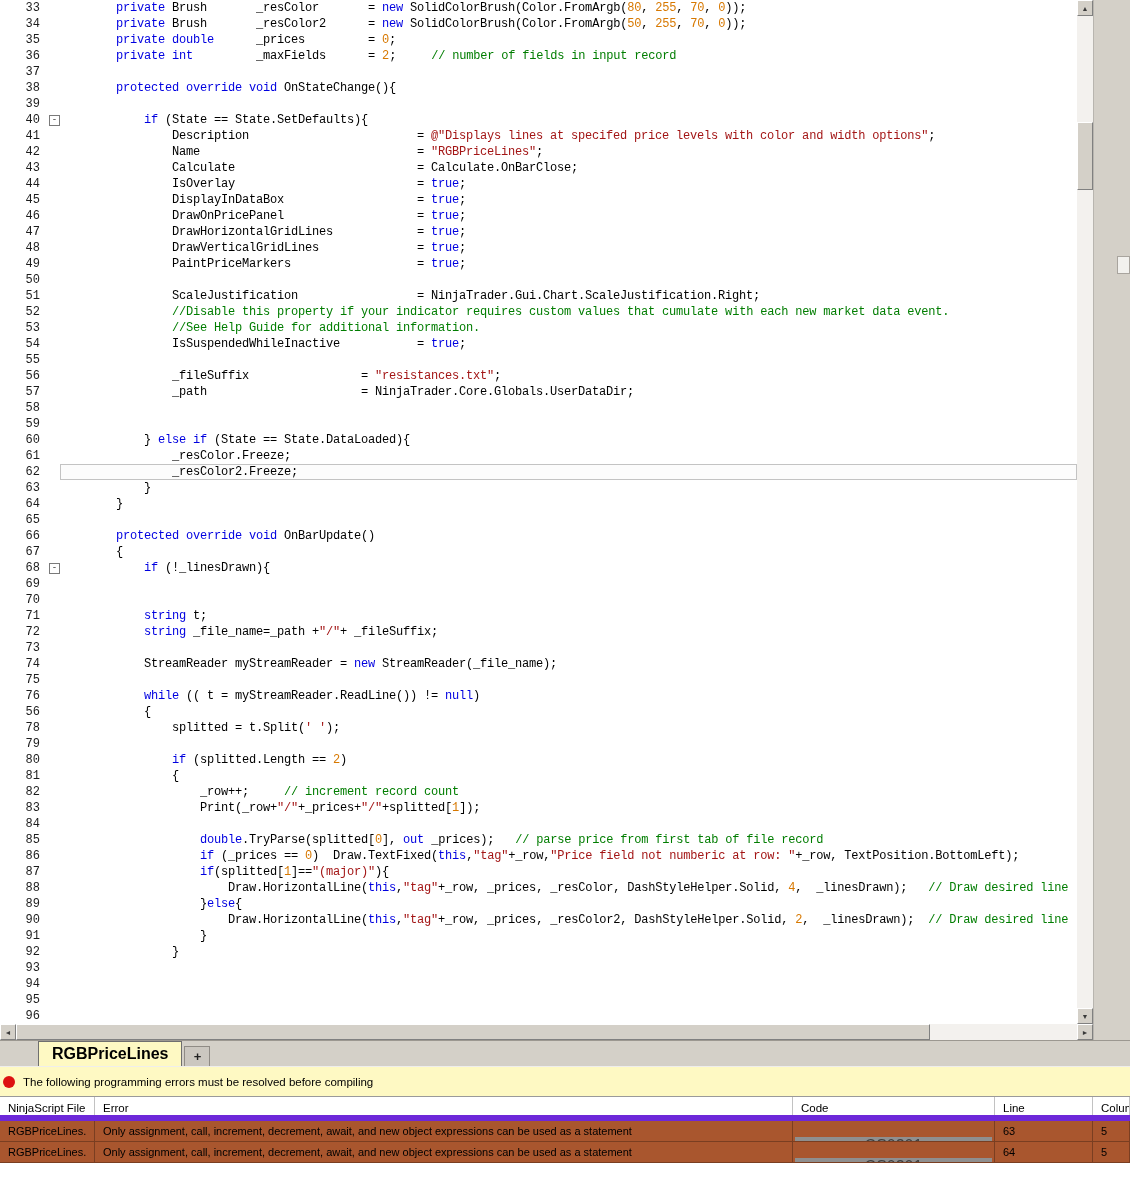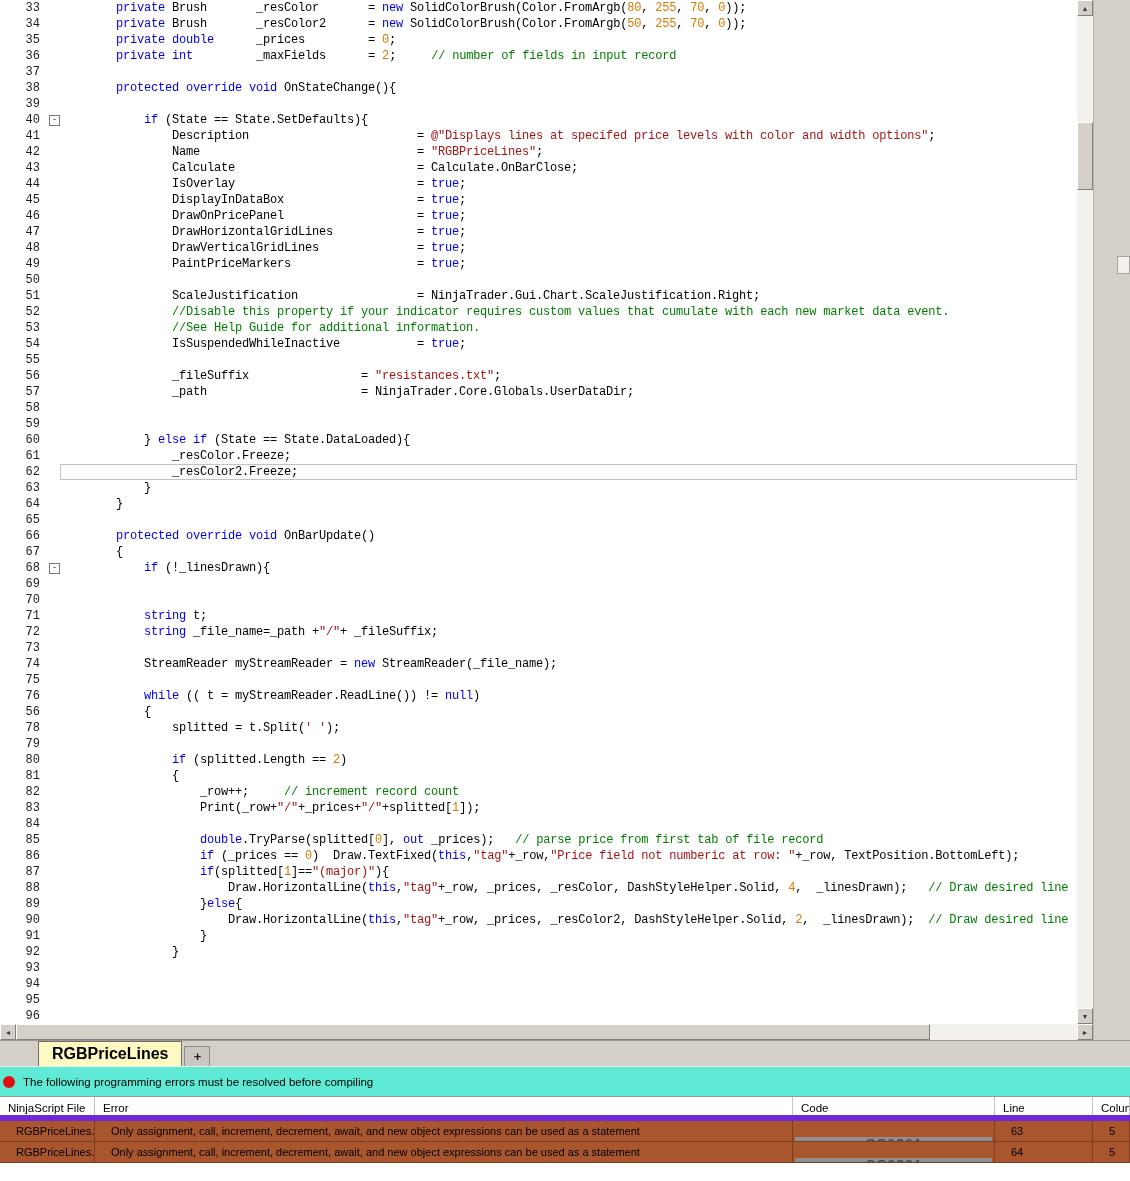--- a/index.html
+++ b/index.html
@@ -57,38 +57,38 @@
               display:flex; align-items:stretch; padding-left:38px; }
   .tab-active { box-sizing:border-box; background:#fef9c3; border:1px solid #6f6f6f; border-bottom:none;
                 padding:0 13px; display:flex; align-items:center;
                 font-size:16px; font-weight:bold; color:#000; }
   .tab-plus { box-sizing:border-box; width:26px; height:20px; align-self:flex-end; margin-left:2px;
               background:#CBC7C0; border:1px solid #8f8b85; border-bottom:none;
               display:flex; align-items:center; justify-content:center;
               font-size:13px; font-weight:bold; color:#222; }
 
   
-  .banner { position:absolute; left:0; top:1066px; width:1130px; height:30px; background:#5eead4;
+  .banner { position:absolute; left:0; top:1066px; width:1130px; height:30px; background:#fef9c3;
             border-top:1px solid #efeeec; box-sizing:border-box;
             display:flex; align-items:center; }
   .err-dot { width:12px; height:12px; border-radius:50%; background:var(--errdot);
              margin-left:3px; flex:none; }
   .banner-text { margin-left:8px; font-size:11.5px; color:#000; }
 
   
   .etable { position:absolute; left:0; top:1096px; width:1130px; }
   .ehead { display:grid; grid-template-columns:95px 698px 202px 98px 1fr; height:25px;
            background:#fff; border-top:1px solid #9a9a9a; border-bottom:6px solid #6d28d9; box-sizing:border-box; }
   .ehead > div { box-sizing:border-box; border-right:1px solid #c2c2c2; padding:5px 0 0 8px;
                  font-size:11.5px; color:#000; white-space:nowrap; overflow:hidden; }
   .erow { display:grid; grid-template-columns:95px 698px 202px 98px 1fr; height:21px;
           background:var(--rowbg); color:#000; }
   .erow > div { box-sizing:border-box; border-right:1px solid rgba(0,0,0,0.28);
                 border-bottom:1px solid rgba(0,0,0,0.28);
-                padding:4px 0 0 16px; font-size:11px; white-space:nowrap; overflow:hidden; }
+                padding:4px 0 0 8px; font-size:11px; white-space:nowrap; overflow:hidden; }
   .cell-code { padding:0 !important; }
   .code-badge { margin:16px 2px; height:17px; background:var(--badge); color:#3f3f3f;
                 display:flex; align-items:center; justify-content:center; font-size:16px; }
 </style>
 </head>
 <body>
 
 <div class="app">
 
   <div class="editor">

